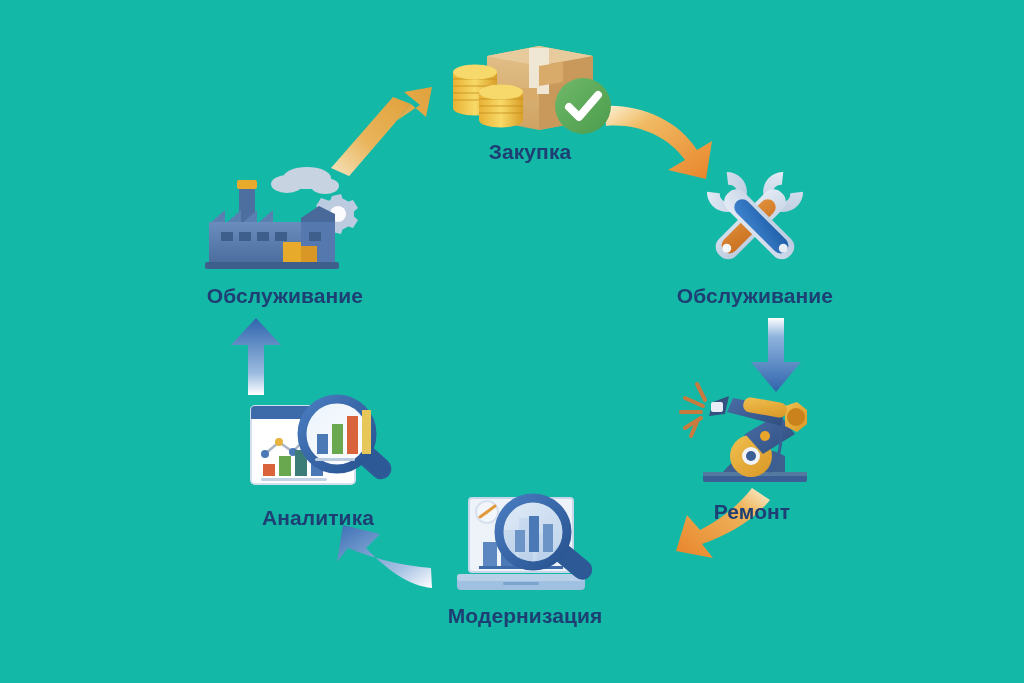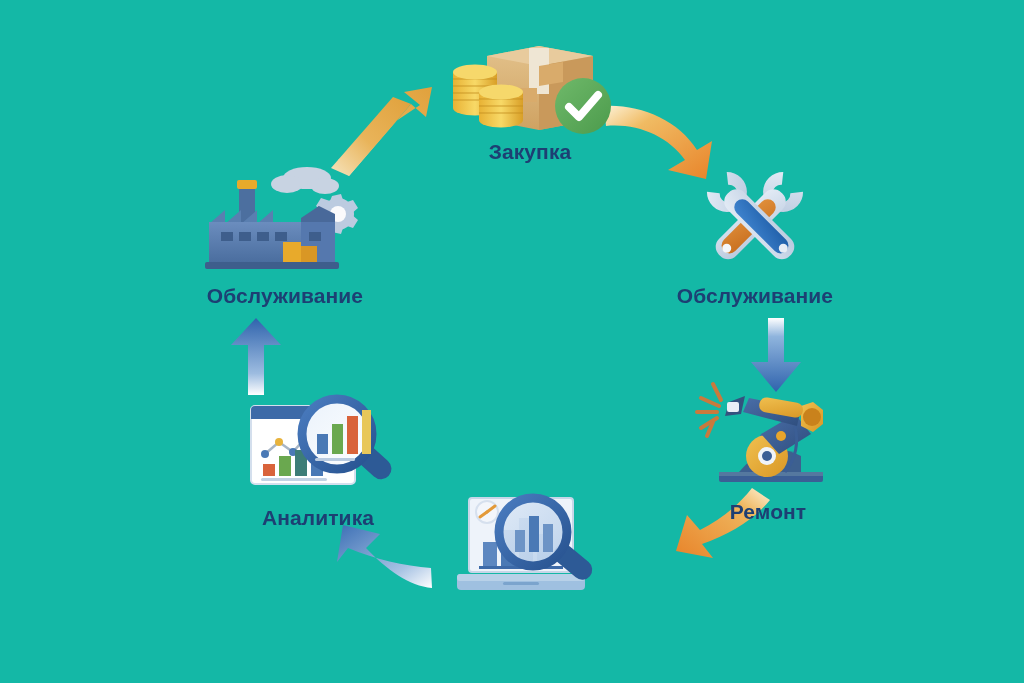--- a/index.html
+++ b/index.html
@@ -40,21 +40,21 @@
     position: absolute;
     left: 0;
     top: 0;
     width: 1024px;
     height: 683px;
     pointer-events: none;
   }
   
   #node-purchase      { left: 420px; top: 36px;  width: 220px; }
   #node-service-right { left: 640px; top: 160px; width: 230px; }
-  #node-repair        { left: 668px; top: 376px; width: 200px; }
+  #node-repair        { left: 652px; top: 376px; width: 200px; }
   #node-modernization { left: 400px; top: 490px; width: 250px; }
   #node-analytics     { left: 208px; top: 390px; width: 220px; }
   #node-service-left  { left: 170px; top: 162px; width: 230px; }
 </style>
 </head>
 <body>
 
 <div id="canvas">
 
   <svg class="arrow-layer" viewBox="0 0 1024 683">
@@ -313,20 +313,21 @@
       <g>
         <rect x="108" y="62" width="44" height="20" rx="10" transform="rotate(40 130 72)" fill="#2d5a96"></rect>
         <circle cx="90" cy="42" r="34" fill="url(#lensG2)" opacity="0.92"></circle>
         <circle cx="90" cy="42" r="34" fill="none" stroke="url(#ringG2)" stroke-width="9"></circle>
 
         <rect x="72" y="40" width="10" height="22" fill="#6d94c6"></rect>
         <rect x="86" y="26" width="10" height="36" fill="#4a79b5"></rect>
         <rect x="100" y="34" width="10" height="28" fill="#6d94c6"></rect>
       </g>
     </svg>
+    <div class="node-label">Модернизация</div>
   </div>
 
   <div class="node" id="node-analytics">
     <svg class="node-icon" width="170" height="112" viewBox="0 0 170 112">
       <defs>
         <linearGradient id="lensG3" x1="0" y1="0" x2="1" y2="1">
           <stop offset="0%" stop-color="#eaf2fb"></stop>
             <stop offset="100%" stop-color="#ffffff"></stop>
         </linearGradient>
         <linearGradient id="ringG3" x1="0" y1="0" x2="1" y2="1">

